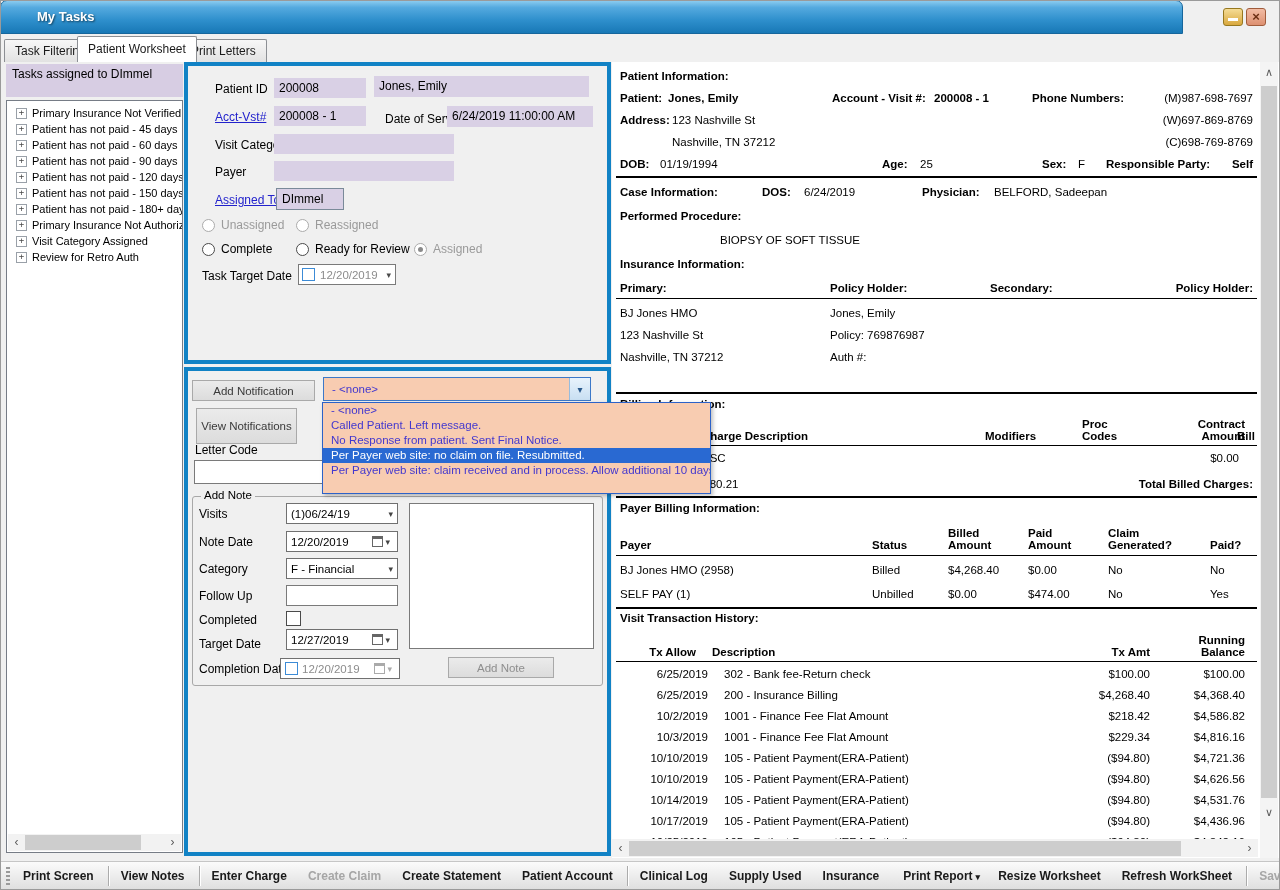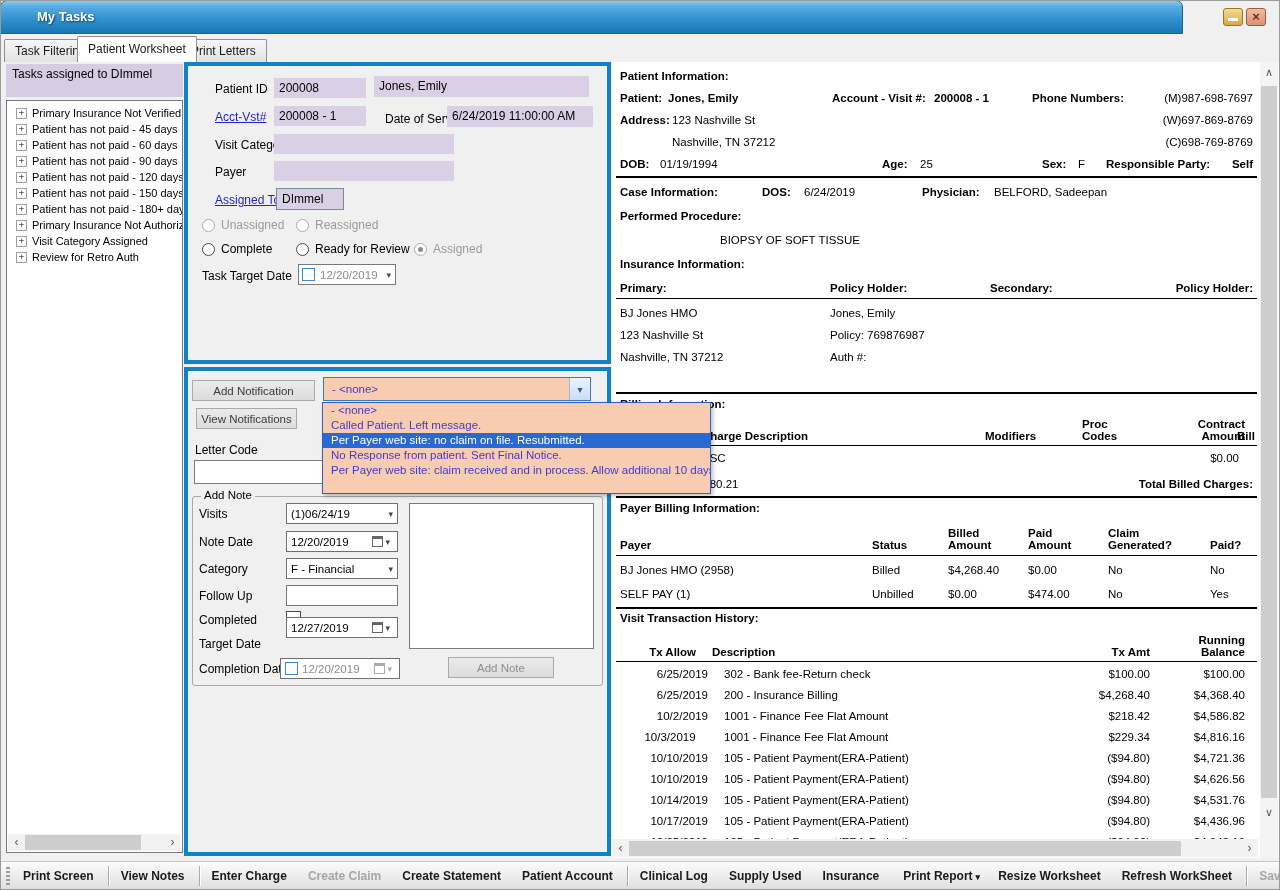--- a/index.html
+++ b/index.html
@@ -240,21 +240,21 @@
     <span class="chev">▾</span>
   </div>
 </div>
 
 <div class="bluebox boxB">
   <div class="btn" style="left:4px;top:9px;width:123px;height:21px">Add Notification</div>
   <div class="ncombo">
     <span class="val">- &lt;none&gt;</span>
     <span class="dd">▾</span>
   </div>
-  <div class="btn" style="left:8px;top:37px;width:101px;height:21px">View Notifications</div>
+  <div class="btn" style="left:8px;top:37px;width:101px;height:36px">View Notifications</div>
 
   <span class="lbl" style="left:7px;top:72px">Letter Code</span>
   <div class="winput" style="left:6px;top:89px;width:227px;height:24px"></div>
 
   <div class="group" style="left:4px;top:125px;width:409px;height:188px">
     <span class="group-label">Add Note</span>
 
     <span class="lbl" style="left:6px;top:10px">Visits</span>
     <div class="wcombo" style="left:93px;top:6px;width:112px;height:21px">
       <span>(1)06/24/19</span>
@@ -276,21 +276,21 @@
       <span class="chevr">▾</span>
     </div>
 
     <span class="lbl" style="left:6px;top:92px">Follow Up</span>
     <div class="winput" style="left:93px;top:88px;width:112px;height:21px"></div>
 
     <span class="lbl" style="left:6px;top:116px">Completed</span>
     <span class="cbox" style="position:absolute;left:93px;top:114px;width:15px;height:15px"></span>
 
     <span class="lbl" style="left:6px;top:140px">Target Date</span>
-    <div class="wcombo" style="left:93px;top:120px;width:112px;height:21px">
+    <div class="wcombo" style="left:93px;top:132px;width:112px;height:21px">
       <span>12/27/2019</span>
       <span class="calwrap">
           <span class="cal"></span>
           <span class="chevr">▾</span>
         </span>
     </div>
 
     <span class="lbl" style="left:6px;top:165px">Completion Date</span>
     <div class="wcombo" style="left:87px;top:161px;width:120px;height:21px">
       <span class="cbox blue"></span>
@@ -441,21 +441,21 @@
       </div>
 
       <div class="tx-row">
         <span style="left:0;width:76px;text-align:right">10/2/2019</span>
         <span style="left:92px">1001 - Finance Fee Flat Amount</span>
         <span style="right:95px">$218.42</span>
         <span style="right:0">$4,586.82</span>
       </div>
 
       <div class="tx-row">
-        <span style="left:0;width:76px;text-align:center">10/3/2019</span>
+        <span style="left:0;width:76px;text-align:right">10/3/2019</span>
         <span style="left:92px">1001 - Finance Fee Flat Amount</span>
         <span style="right:95px">$229.34</span>
         <span style="right:0">$4,816.16</span>
       </div>
 
       <div class="tx-row">
         <span style="left:0;width:76px;text-align:right">10/10/2019</span>
         <span style="left:92px">105 - Patient Payment(ERA-Patient)</span>
         <span style="right:95px">($94.80)</span>
         <span style="right:0">$4,721.36</span>
@@ -503,23 +503,23 @@
 </div>
 
 <div class="droplist">
   <div>
 
       <div class="opt">- &lt;none&gt;</div>
 
 
       <div class="opt">Called Patient. Left message.</div>
 
+      <div class="opt">No Response from patient.  Sent Final Notice.</div>
+
       <div class="opt selected">Per Payer web site: no claim on file.  Resubmitted.</div>
-
-      <div class="opt">No Response from patient.  Sent Final Notice.</div>
 
       <div class="opt">Per Payer web site: claim received and in process.  Allow additional 10 days</div>
     </div>
 </div>
 
 <div class="toolbar">
   <span class="tbgrip"></span>
   <span style="display:flex;align-items:center;flex:1">
 
       <span class="tbi"><span>Print Screen</span><span class="arr"></span></span>

